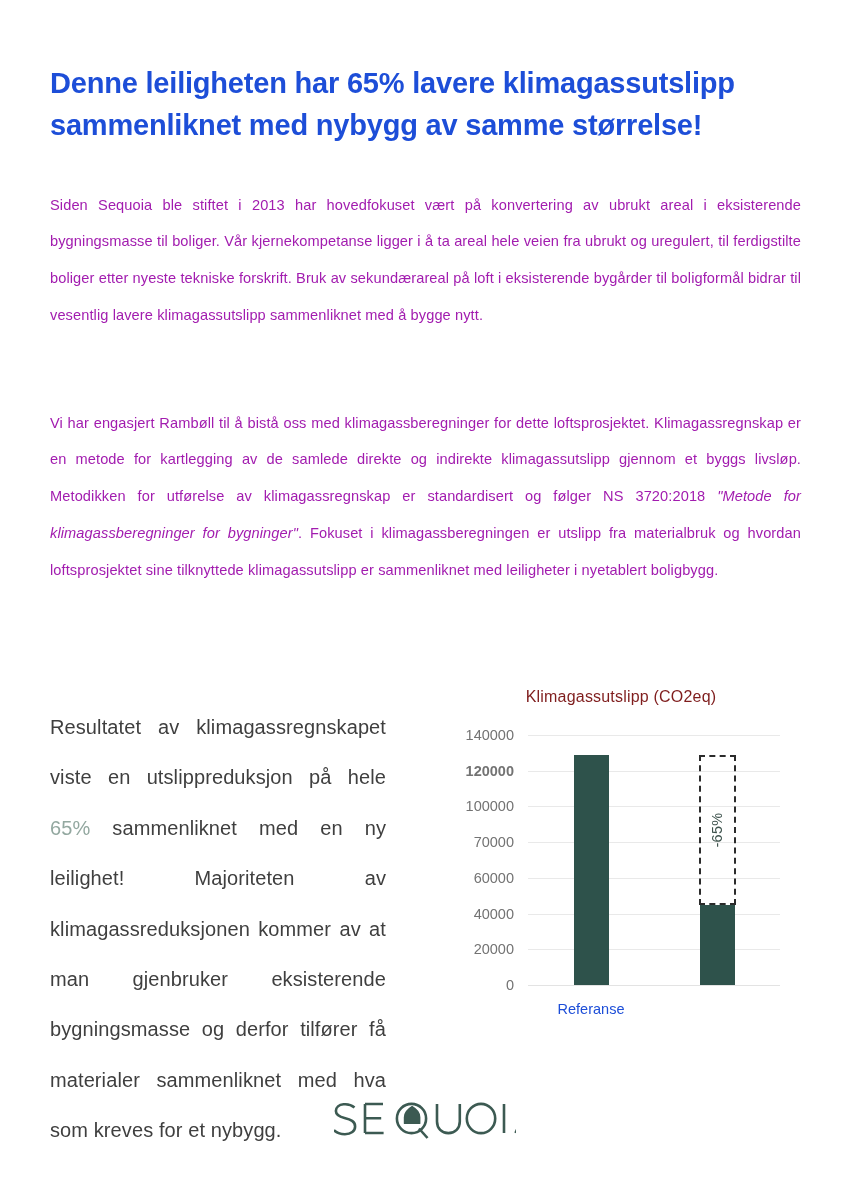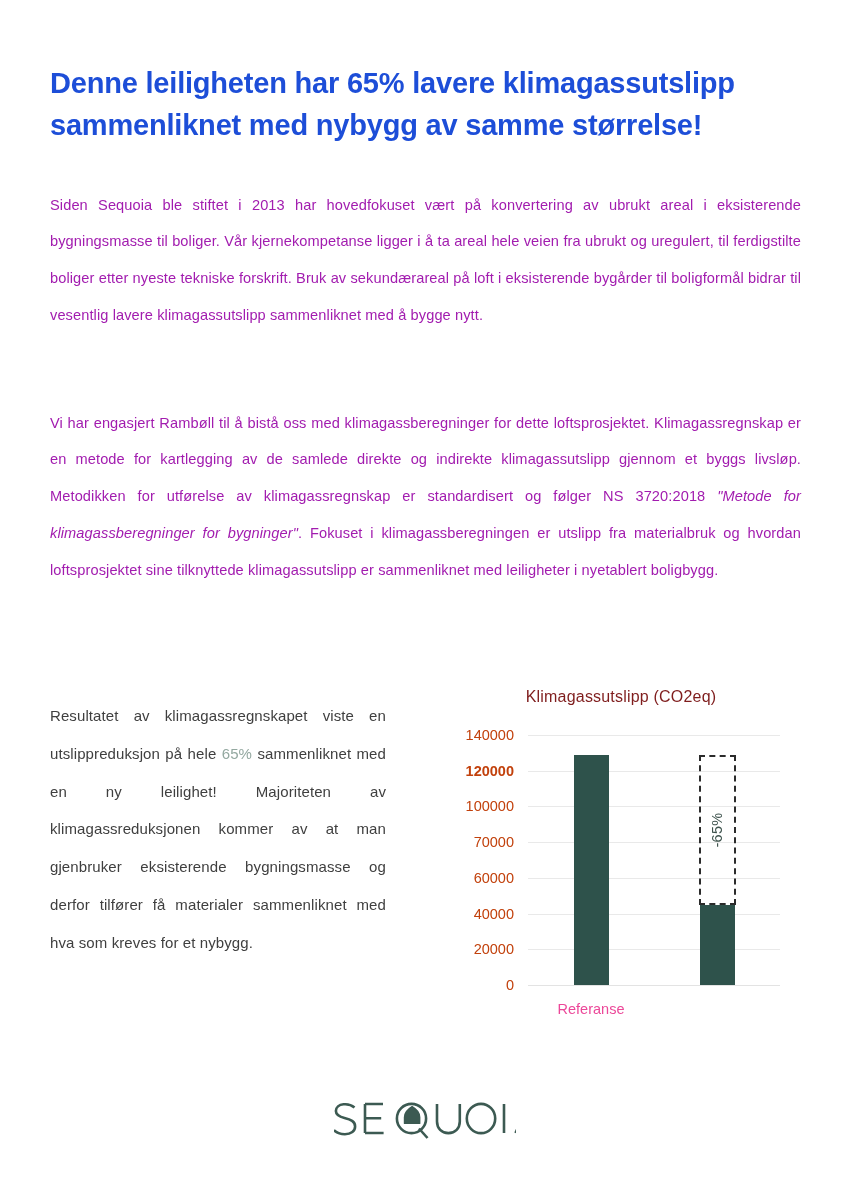--- a/index.html
+++ b/index.html
@@ -48,21 +48,21 @@
   .para.p2 { left: 50px; top: 390px; width: 751px; }
 
   .para em { font-style: italic; }
 
   
   .col-left {
     position: absolute;
     left: 50px;
     top: 682px;
     width: 336px;
-    font-size: 15px;
+    font-size: 20px;
     line-height: 2.52;
     color: #3f3f3f;
     text-align: justify;
     letter-spacing: 0.1px;
   }
   .accent { color: #93a8a0; }
 
   
   .chart {
     position: absolute;
@@ -96,21 +96,21 @@
     background: #e9e9e9;
   }
   .gridline.base { background: #e3e3e3; }
 
   .ytick {
     position: absolute;
     right: 100%;
     margin-right: 14px;
     transform: translateY(-50%);
     font-size: 14.5px;
-    color: #c2410c;
+    color: #737373;
     white-space: nowrap;
     margin-left: 7px;
   }
 
   .bar {
     position: absolute;
     bottom: 0;
     background: #2e524b;
   }
   .ghost {
@@ -130,21 +130,21 @@
     letter-spacing: 0.3px;
   }
 
   .xlab {
     position: absolute;
     top: 100%;
     margin-top: 14px;
     transform: translateX(-50%);
     text-align: center;
     font-size: 14.5px;
-    color: #ec4899;
+    color: #1d4ed8;
     line-height: 1.5;
     white-space: nowrap;
   }
   .xlab .sub { display: block; }
 
   
   .logo {
     position: absolute;
     left: 0;
     top: 1095px;

